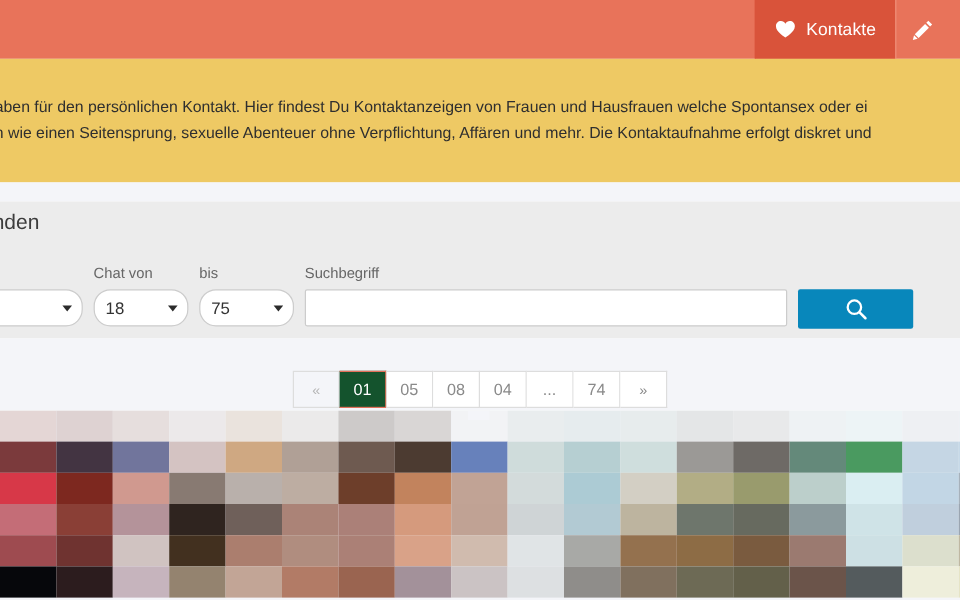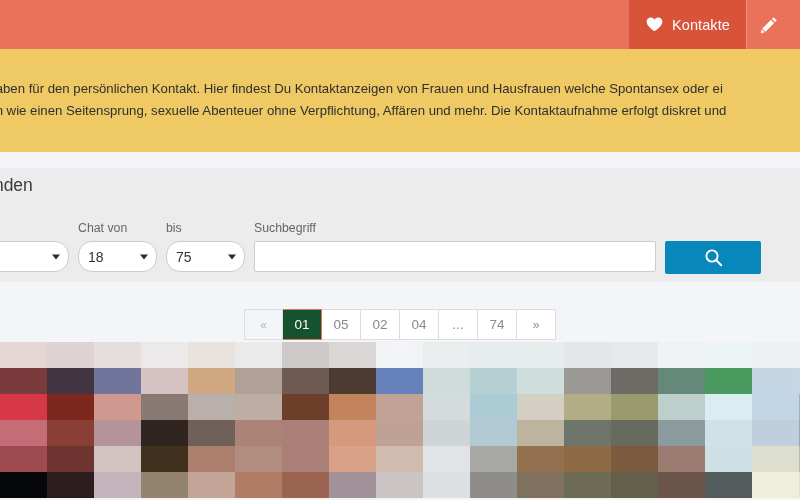--- a/index.html
+++ b/index.html
@@ -264,21 +264,21 @@
       </button>
 
     </div>
   </div>
 
   <div class="pager-wrap">
     <div class="pager">
       <div class="pg arrow muted">«</div>
       <div class="pg active">01</div>
       <div class="pg">05</div>
-      <div class="pg">02</div>
+      <div class="pg">08</div>
       <div class="pg">04</div>
       <div class="pg">...</div>
       <div class="pg">74</div>
       <div class="pg arrow">»</div>
     </div>
   </div>
 
   <div class="mosaic">
     <div id="mosaic-left">
         <div class="mos-row" style="height: 26px;">

